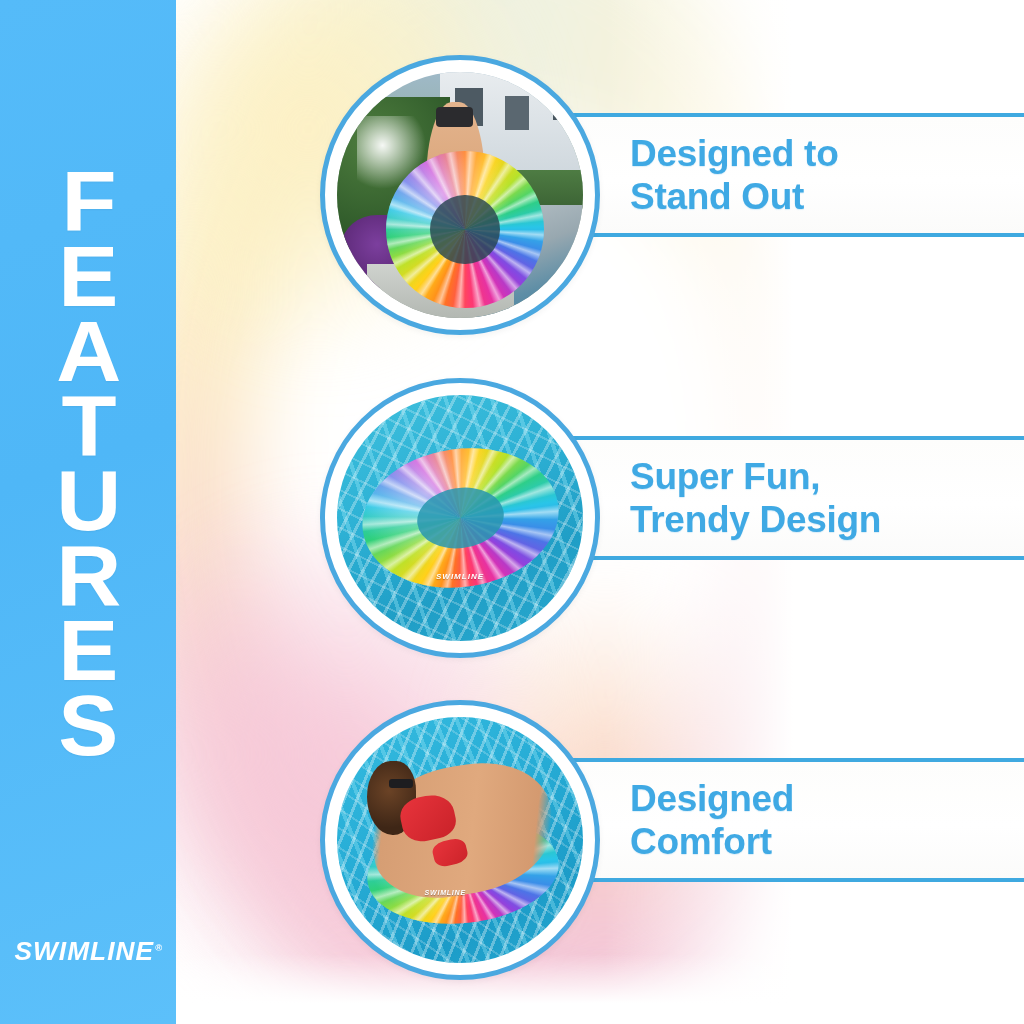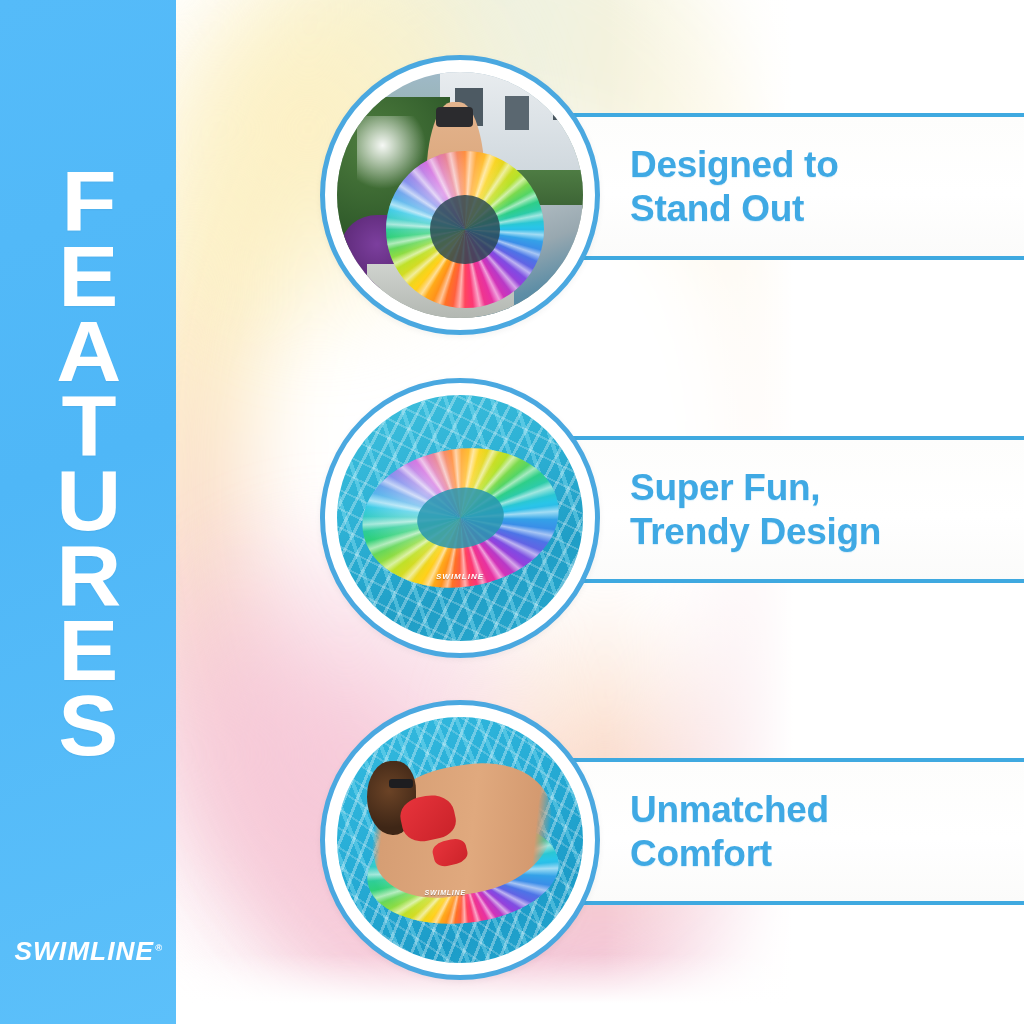--- a/index.html
+++ b/index.html
@@ -117,21 +117,21 @@
 
   
   .feature-row { position:absolute; left:0; width:1024px; z-index:4; }
   .feature-row.r1 { top:55px; }
   .feature-row.r2 { top:378px; }
   .feature-row.r3 { top:700px; }
 
   .label-panel {
     position:absolute;
     left:430px; right:0;
-    top:58px; height:147px;
+    top:58px; height:124px;
     background:linear-gradient(to bottom,#fdfdfc 0%,#ffffff 55%,#fbfbfa 100%);
     border-top:4px solid #3fa9e0;
     border-bottom:4px solid #3fa9e0;
     display:flex; align-items:center;
     z-index:3;
   }
   .label-text {
     margin-left:200px;
     color:#3fa9e4;
     font-weight:700;
@@ -369,21 +369,21 @@
           <div class="spokes"></div>
           <div class="sheen"></div>
         </div>
         <div class="wordmark">SWIMLINE</div>
       </div>
     </div>
   </section>
 
   <section class="feature-row r3">
     <div class="label-panel">
-      <div class="label-text">Unmatched
+      <div class="label-text">Designed
 Comfort</div>
     </div>
     <div class="circle-frame">
       <div class="circle-photo ph3">
         <div class="water"></div>
         <div class="ring">
           <div class="spokes"></div>
           <div class="sheen"></div>
         </div>
         <div class="body"></div>

